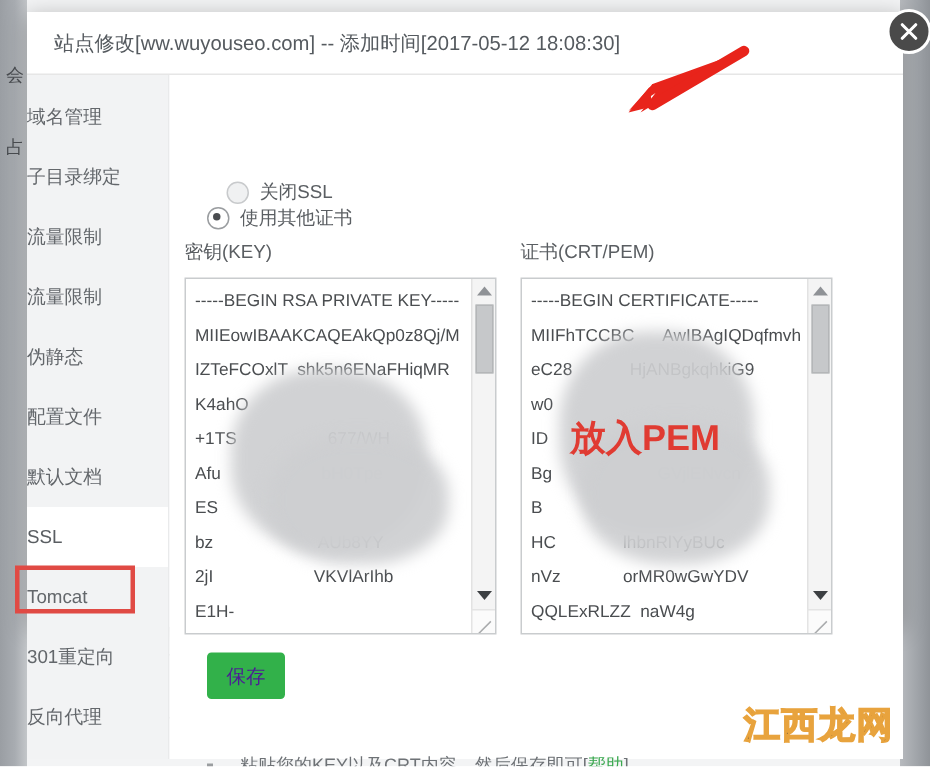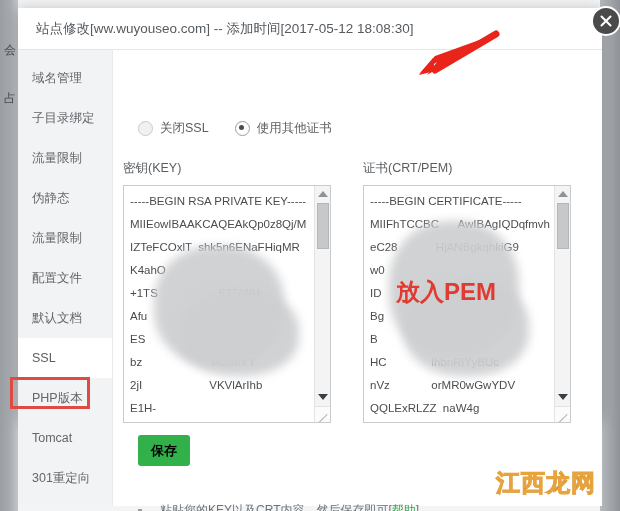--- a/index.html
+++ b/index.html
@@ -105,21 +105,20 @@
     border-right: 1px solid #e9eaeb;
     flex: 0 0 95px;
     padding-top: 8px;
     box-sizing: border-box;
     position: relative;
   }
   .side-item {
     height: 40px;
     display: flex;
     align-items: center;
-    padding-left: 14px;
     font-size: 12.5px;
     color: #63676b;
     cursor: pointer;
     box-sizing: border-box;
     white-space: nowrap;
   }
   .side-item.active {
     background: #ffffff;
     color: #5a5e62;
   }
@@ -138,21 +137,21 @@
     flex: 1;
     position: relative;
     padding: 0;
     background: #ffffff;
   }
 
   .radio-row {
     display: flex;
     align-items: center;
     position: absolute;
-    left: 25px; top: 70px;
+    left: 25px; top: 70px; flex-direction: column;
   }
   .radio-opt {
     display: flex;
     align-items: center;
     margin-right: 26px;
     cursor: pointer;
     white-space: nowrap;
   }
   .radio-dot {
     width: 13px; height: 13px;
@@ -178,21 +177,21 @@
   .radio-label {
     font-size: 12.5px;
     color: #5a5e62;
   }
 
   
   .fields {
     position: absolute;
     left: 10px; top: 110px;
     display: flex;
-    gap: 32px;
+    gap: 16px;
   }
   .field { position: relative; }
   .field-label {
     font-size: 12.5px;
     color: #5a5e62;
     margin-bottom: 8px;
     display: block;
   }
   .ta-wrap {
     position: relative;
@@ -275,27 +274,26 @@
     pointer-events: none;
     white-space: nowrap;
   }
 
   
   .save-btn {
     position: absolute;
     left: 25px; top: 385px;
     width: 52px; height: 31px;
     background: #32b14a;
-    color: #000000;
+    color: #4c1d95;
     font-size: 13px;
     border: none;
     border-radius: 3px;
     cursor: pointer;
     font-family: "Liberation Sans", "DejaVu Sans", sans-serif;
-    font-weight: bold;
   }
 
   .hint {
     position: absolute;
     left: 25px; top: 452px;
     display: flex;
     align-items: center;
   }
   .hint-bullet {
     width: 4px; height: 4px;
@@ -369,36 +367,33 @@
         <div class="side-item">
             <span>域名管理</span>
           </div>
         <div class="side-item">
             <span>子目录绑定</span>
           </div>
         <div class="side-item">
             <span>流量限制</span>
           </div>
         <div class="side-item">
+            <span>流量限制</span>
+          </div>
+        <div class="side-item">
             <span>伪静态</span>
-          </div>
-        <div class="side-item">
-            <span>流量限制</span>
           </div>
         <div class="side-item">
             <span>配置文件</span>
           </div>
         <div class="side-item">
             <span>默认文档</span>
           </div>
         <div class="side-item active">
             <span>SSL</span>
-          </div>
-        <div class="side-item">
-            <span>PHP版本</span>
           </div>
         <div class="side-item">
             <span>Tomcat</span>
           </div>
         <div class="side-item">
             <span>301重定向</span>
           </div>
         <div class="side-item">
             <span>反向代理</span>
           </div>

